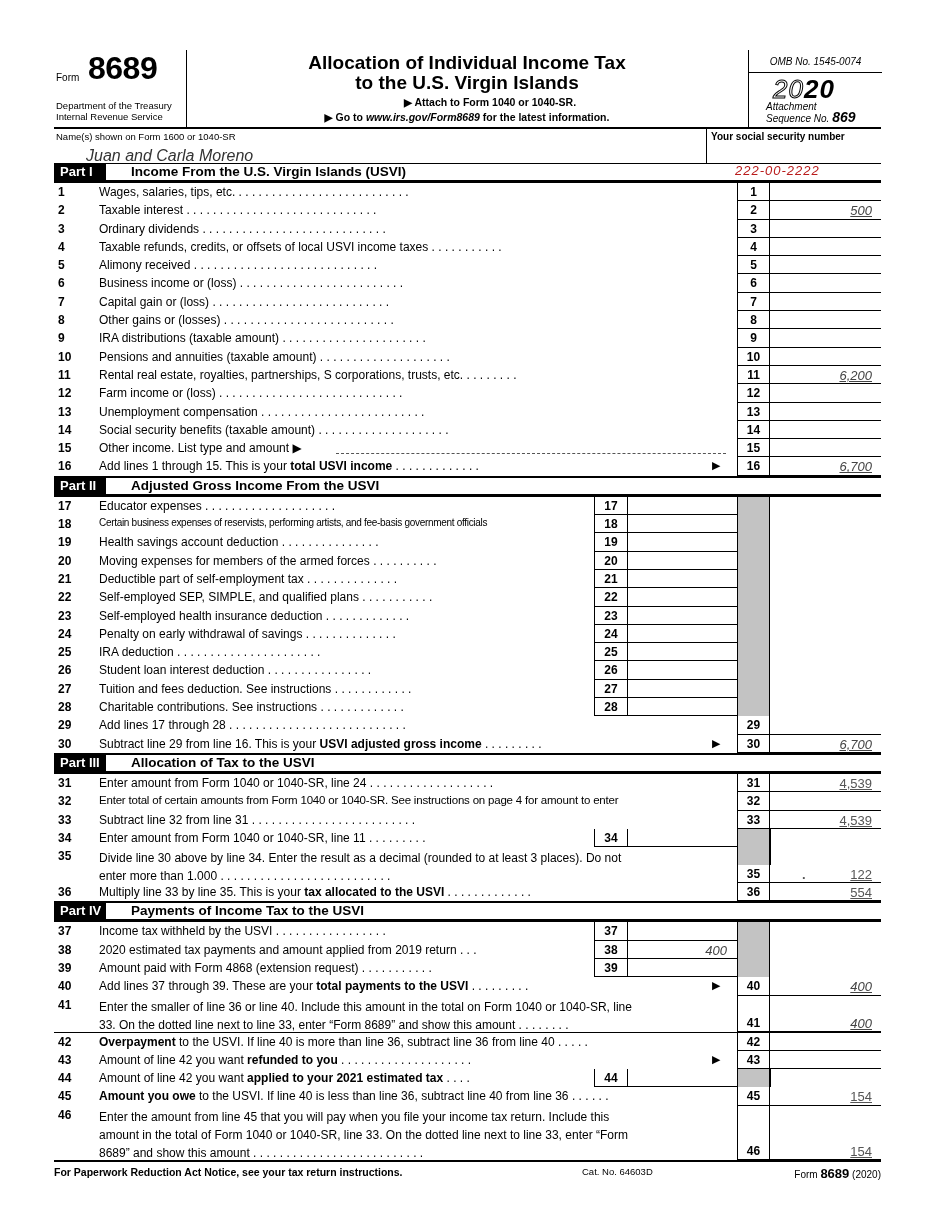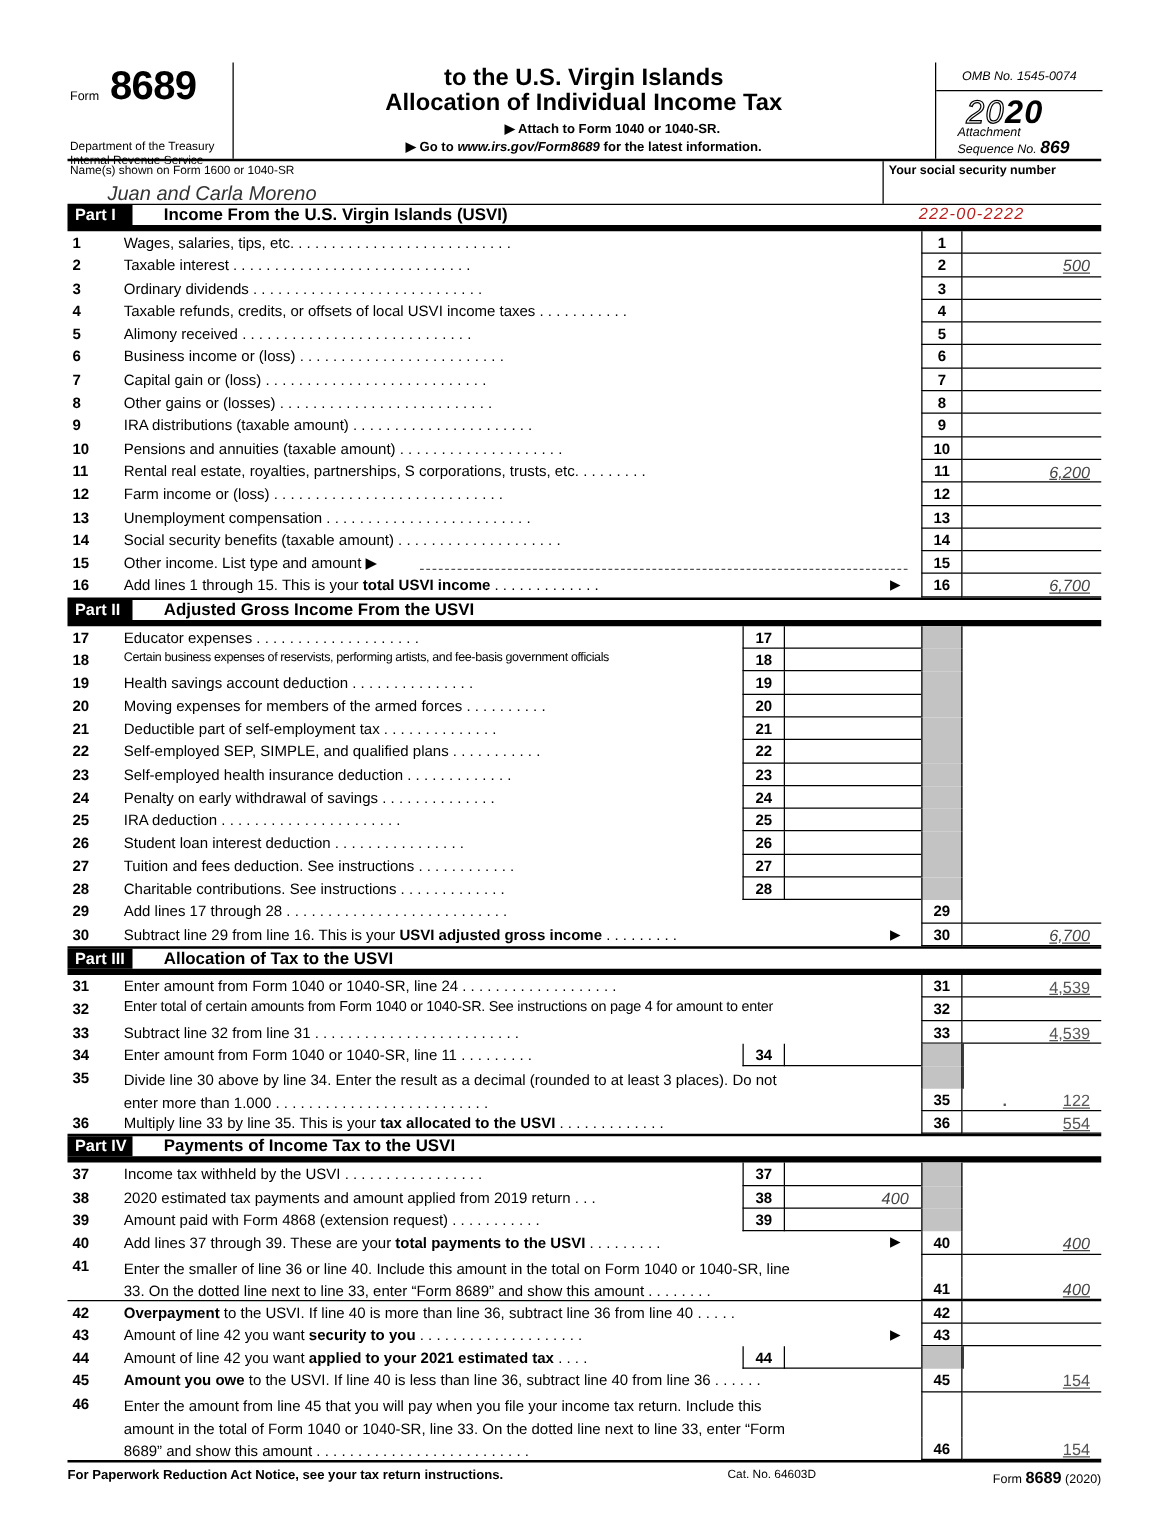--- a/index.html
+++ b/index.html
@@ -2,40 +2,40 @@
 <html><head>
 <meta charset="utf-8">
 <style>
   html, body { margin:0; padding:0; background:#fff; }
   body { width:935px; height:1210px; position:relative; font-family:"Liberation Sans", sans-serif; color:#000; overflow:hidden; }
   .page { position:absolute; left:54px; top:50px; width:827px; }
   .hdr { position:relative; height:77px; border-bottom:2px solid #000; }
   .hdr .formbox { position:absolute; left:0; top:0; width:132px; height:77px; border-right:1px solid #000; }
   .hdr .formword { position:absolute; left:2px; top:22px; font-size:10px; }
   .hdr .formnum { position:absolute; left:34px; top:0px; font-size:32px; font-weight:bold; letter-spacing:-0.5px; }
-  .hdr .dept { position:absolute; left:2px; top:50px; font-size:9.5px; line-height:11px;margin-top:12px; }
+  .hdr .dept { position:absolute; left:2px; top:50px; font-size:9.5px; line-height:11px; }
   .hdr .title { position:absolute; left:132px; width:562px; top:3px; text-align:center; font-size:19px; font-weight:bold; line-height:20px; }
   .hdr .sub1 { position:absolute; left:132px; width:562px; top:46px; text-align:center; font-size:10.5px; font-weight:bold;margin-left:23px; }
   .hdr .sub2 { position:absolute; left:132px; width:562px; top:61px; text-align:center; font-size:10.5px; font-weight:bold; }
   .hdr .rightbox { position:absolute; left:694px; top:0; width:133px; height:77px; border-left:1px solid #000;font-style:italic; }
   .hdr .omb { position:absolute; left:0; top:6px; width:133px; text-align:center; font-size:10px; }
   .hdr .omb-line { position:absolute; left:0; top:22px; width:133px; border-top:1px solid #000; }
   .hdr .year { position:absolute; left:24px; top:24px; font-size:26px; font-weight:bold; letter-spacing:1px; }
   .hdr .year .outline { color:#fff; -webkit-text-stroke:1px #000; font-weight:normal; }
   .hdr .attach { position:absolute; left:17px; top:52px; font-size:10px; line-height:10px; }
   .hdr .attach b { font-size:14px; }
 
   .namerow { position:relative; height:34px; border-bottom:1px solid #000; }
   .namerow .nlabel { position:absolute; left:2px; top:2px; font-size:9.5px; }
   .namerow .nvalue { position:absolute; left:32px; top:18px; font-size:16px; font-style:italic; color:#333; }
   .namerow .ssnbox { position:absolute; left:652px; top:0; width:175px; height:34px; border-left:1px solid #000; }
   .namerow .ssnlabel { position:absolute; left:4px; top:2px; font-size:10px; font-weight:bold; }
   .namerow .ssnvalue { position:absolute; left:28px; top:34px; font-size:13px; font-style:italic; color:#b91c1c; letter-spacing:1px; }
 
-  .part { position:relative; height:16px; border-bottom:5px solid #000000; border-top:2px solid #000;padding-left:42px; }
+  .part { position:relative; height:16px; border-bottom:3px solid #000000; border-top:2px solid #000;padding-left:42px; }
   .part .ptag { position:absolute; left:0; top:0; height:16px; width:52px; background:#000; color:#fff; font-weight:bold; font-size:13px; line-height:16px; padding-left:6px; box-sizing:border-box; }
   .part .ptitle { position:absolute; left:77px; top:0; font-size:13.5px; font-weight:bold; line-height:16px; }
 
   .row { position:relative; height:18.3px; font-size:12px; }
   .row .num { position:absolute; left:4px; width:24px; text-align:left; font-weight:bold; top:2px; }
   .row .lbl { position:absolute; left:45px; top:2px; white-space:nowrap; }
   .row .arrow { position:absolute; left:658px; top:2px; font-size:11px; }
   .rbox { position:absolute; left:683px; width:33px; top:0; bottom:0; border-left:1px solid #000; border-right:1px solid #000; border-bottom:1px solid #000; font-weight:bold; text-align:center; line-height:18px; box-sizing:border-box; }
   .ramt { position:absolute; left:716px; width:111px; top:0; bottom:0; border-bottom:1px solid #000; text-align:right; padding-right:9px; box-sizing:border-box; font-style:italic; color:#444; font-size:13px; line-height:20px;text-decoration:underline; }
   .ramt.plain { font-style:normal; color:#555; }
@@ -70,22 +70,22 @@
   <div class="hdr">
     <div class="formbox">
       <span class="formword">Form</span>
       <span class="formnum">8689</span>
       <div class="dept">
         <div>Department of the Treasury</div>
         <div>Internal Revenue Service</div>
       </div>
     </div>
     <div class="title">
+      <div>Allocation of Individual Income Tax</div>
       <div>to the U.S. Virgin Islands</div>
-      <div>Allocation of Individual Income Tax</div>
     </div>
     <div class="sub1">▶ Attach to Form 1040 or 1040-SR.</div>
     <div class="sub2">
       <span>▶ Go to </span><i>www.irs.gov/Form8689</i><span> for the latest information.</span>
     </div>
     <div class="rightbox">
       <div class="omb">OMB No. 1545-0074</div>
       <div class="omb-line"></div>
       <div class="year"><span class="outline">20</span><span>20</span></div>
       <div class="attach">
@@ -398,21 +398,21 @@
       <div class="ramt">400</div>
     </div>
   <div class="row sep">
       <span class="num">42</span>
       <span class="lbl"><b>Overpayment</b><span> to the USVI. If line 40 is more than line 36, subtract line 36 from line 40</span><span>   .   .   .   .   .</span></span>
       <div class="rbox">42</div>
       <div class="ramt"></div>
     </div>
   <div class="row">
       <span class="num">43</span>
-      <span class="lbl"><span>Amount of line 42 you want </span><b>security to you</b><span> .   .   .   .   .   .   .   .   .   .   .   .   .   .   .   .   .   .   .   .</span></span>
+      <span class="lbl"><span>Amount of line 42 you want </span><b>refunded to you</b><span> .   .   .   .   .   .   .   .   .   .   .   .   .   .   .   .   .   .   .   .</span></span>
       <span class="arrow">▶</span>
       <div class="rbox">43</div>
       <div class="ramt"></div>
     </div>
   <div class="row">
       <span class="num">44</span>
       <span class="lbl"><span>Amount of line 42 you want </span><b>applied to your 2021 estimated tax</b><span>   .   .   .   .</span></span>
       <div class="mbox">44</div>
       <div class="mamt"></div>
       <div class="shade"></div>

